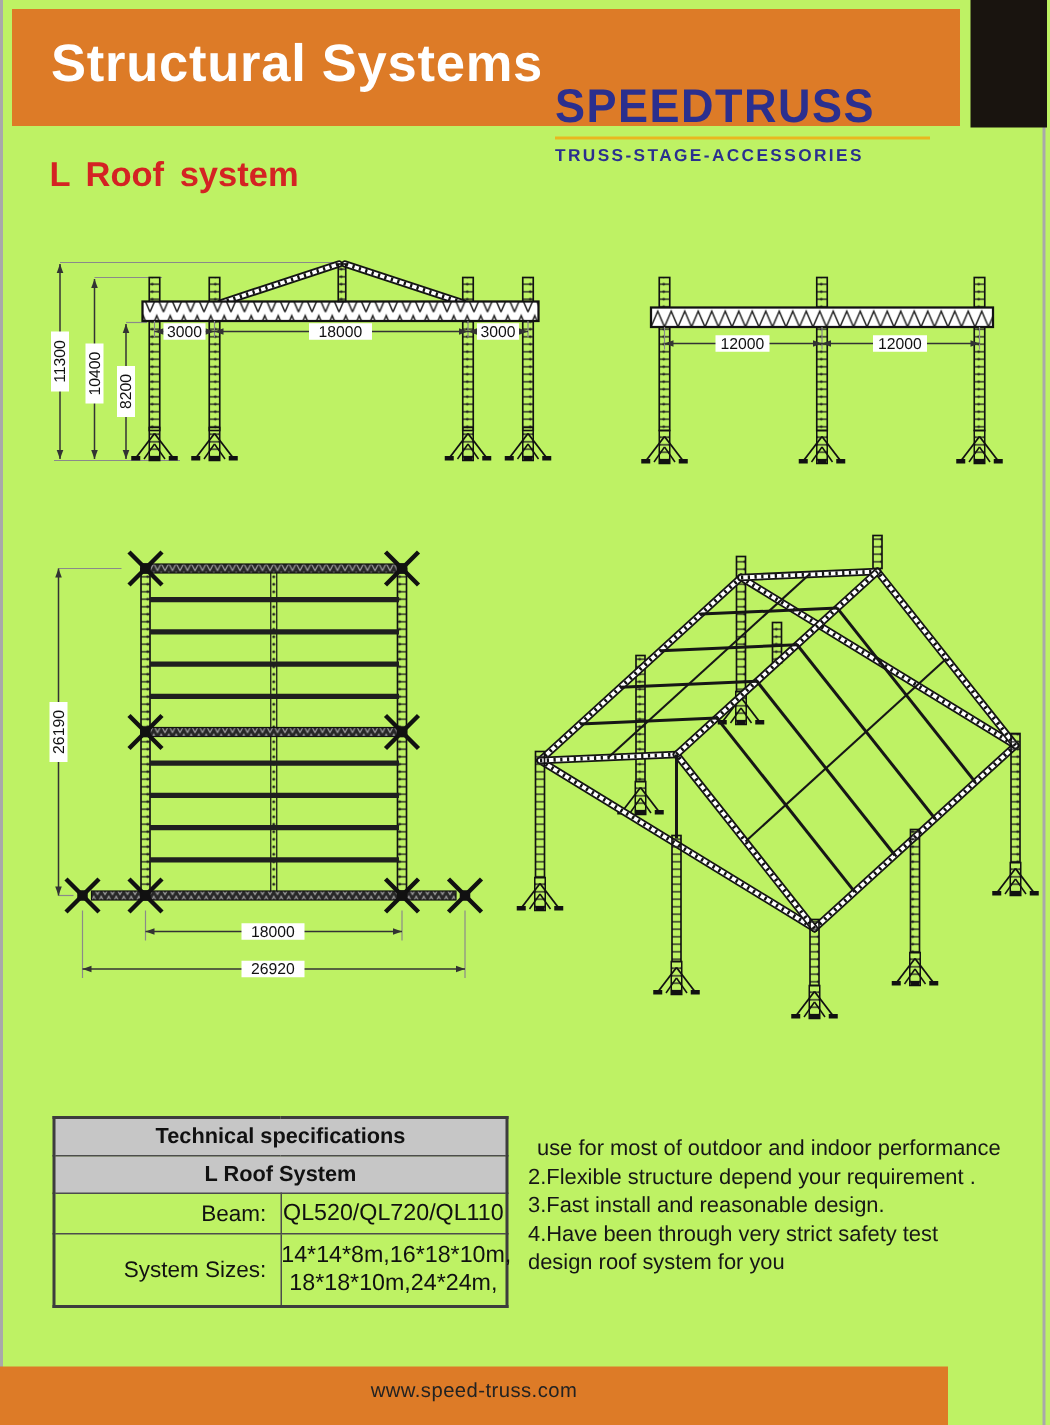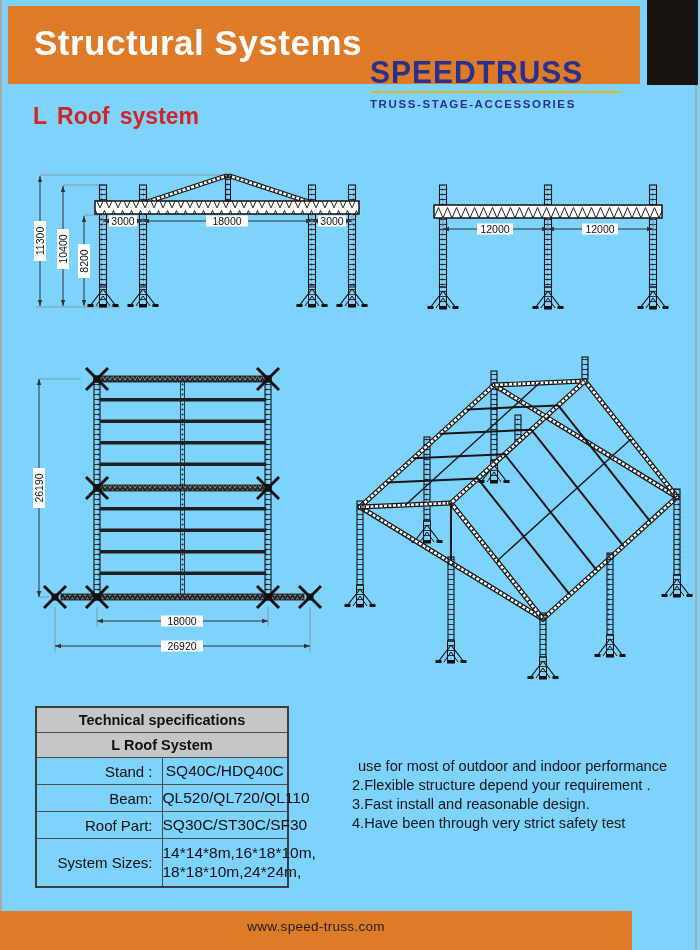--- a/index.html
+++ b/index.html
@@ -1,18 +1,18 @@
 <!DOCTYPE html>
 <html><head>
 <meta charset="utf-8">
 <style>
   html,body{margin:0;padding:0;background:#fff;}
   body{width:700px;height:950px;position:relative;overflow:hidden;
        font-family:"Liberation Sans",sans-serif;}
-  .page{position:absolute;left:0;top:0;width:700px;height:950px;background:#7dd3fc;}
+  .page{position:absolute;left:0;top:0;width:700px;height:950px;background:#bef264;}
   .edge{position:absolute;top:0;width:2px;height:950px;background:#a9a9a9;}
   .edge.l{left:0;} .edge.r{left:695px;}
 
   
   .band{position:absolute;left:8px;top:6px;width:632px;height:78px;background:#dd7b27;}
   .band-title{position:absolute;left:26px;top:17px;color:#fff;font-size:35px;font-weight:700;
               letter-spacing:.5px;white-space:nowrap;}
   .logo{position:absolute;left:362px;top:13px;width:256px;margin-top:36px;}
   .logo-name{color:#2b2f8e;font-size:30px;font-weight:800;letter-spacing:1px;white-space:nowrap;
              transform:scaleY(1.05);}
@@ -37,21 +37,21 @@
   .p{stroke:#161616;stroke-width:1.4;}
   .dl{stroke:#333;stroke-width:1;fill:none;}
   .ext{stroke:#8a8a8a;stroke-width:.8;fill:none;}
   .arr{fill:#333;}
   .lbg{fill:#fff;}
   text.dim{font-family:"Liberation Sans",sans-serif;font-size:10.5px;fill:#111;text-anchor:middle;}
   .twr{fill:url(#plad);stroke:#111;stroke-width:1.1;}
   .wht{fill:#fff;stroke:none;}
 
   
-  .spec{position:absolute;left:35px;top:706px;width:254px;border-collapse:collapse;
+  .spec{position:absolute;left:35px;top:744px;width:304px;border-collapse:collapse;
         border:2px solid #3d3d3d;table-layout:fixed;padding-left:13px;}
   .spec td{border:1px solid #4c4c4c;padding:0;text-align:center;vertical-align:middle;
            font-size:15px;color:#111;}
   .spec .hdr{background:#c6c6c6;font-weight:700;font-size:14.5px;height:24px;}
   .spec .lab{width:35%;text-align:right;padding-right:9px;font-size:15px;}
   .spec .val{font-size:15.5px;}
   .rA{height:27px;} .rB{height:27px;border-radius:11px;} .rC{height:27px;} .rD{height:48px;border-radius:15px;}
   .sizes{line-height:1.25;font-size:15px;}
 
   
@@ -322,45 +322,38 @@
   </svg>
 
   <table class="spec">
     <tbody>
       <tr>
           <td class="hdr" colspan="2">Technical specifications</td>
         </tr>
       <tr>
           <td class="hdr" colspan="2">L Roof System</td>
         </tr>
-      <tr class="rA">
-        <td class="lab">Stand :</td>
-        <td class="val">SQ40C/HDQ40C</td>
-      </tr>
       <tr class="rB">
         <td class="lab">Beam:</td>
         <td class="val">QL520/QL720/QL110</td>
-      </tr>
-      <tr class="rC">
-        <td class="lab">Roof Part:</td>
-        <td class="val">SQ30C/ST30C/SF30</td>
       </tr>
       <tr class="rD">
         <td class="lab">System Sizes:</td>
         <td class="val sizes">
           <div>14*14*8m,16*18*10m,</div>
           <div>18*18*10m,24*24m,</div>
         </td>
       </tr>
     </tbody>
   </table>
 
   <div class="features">
     <div class="ind">use for most of outdoor and indoor performance</div>
     <div>2.Flexible structure depend your requirement .</div>
     <div>3.Fast install and reasonable design.</div>
     <div>4.Have been through very strict safety test</div>
+    <div>design roof system for you</div>
   </div>
 
   <div class="footer">
     <div class="footer-url">www.speed-truss.com</div>
   </div>
 </div>
 
 </body></html>

